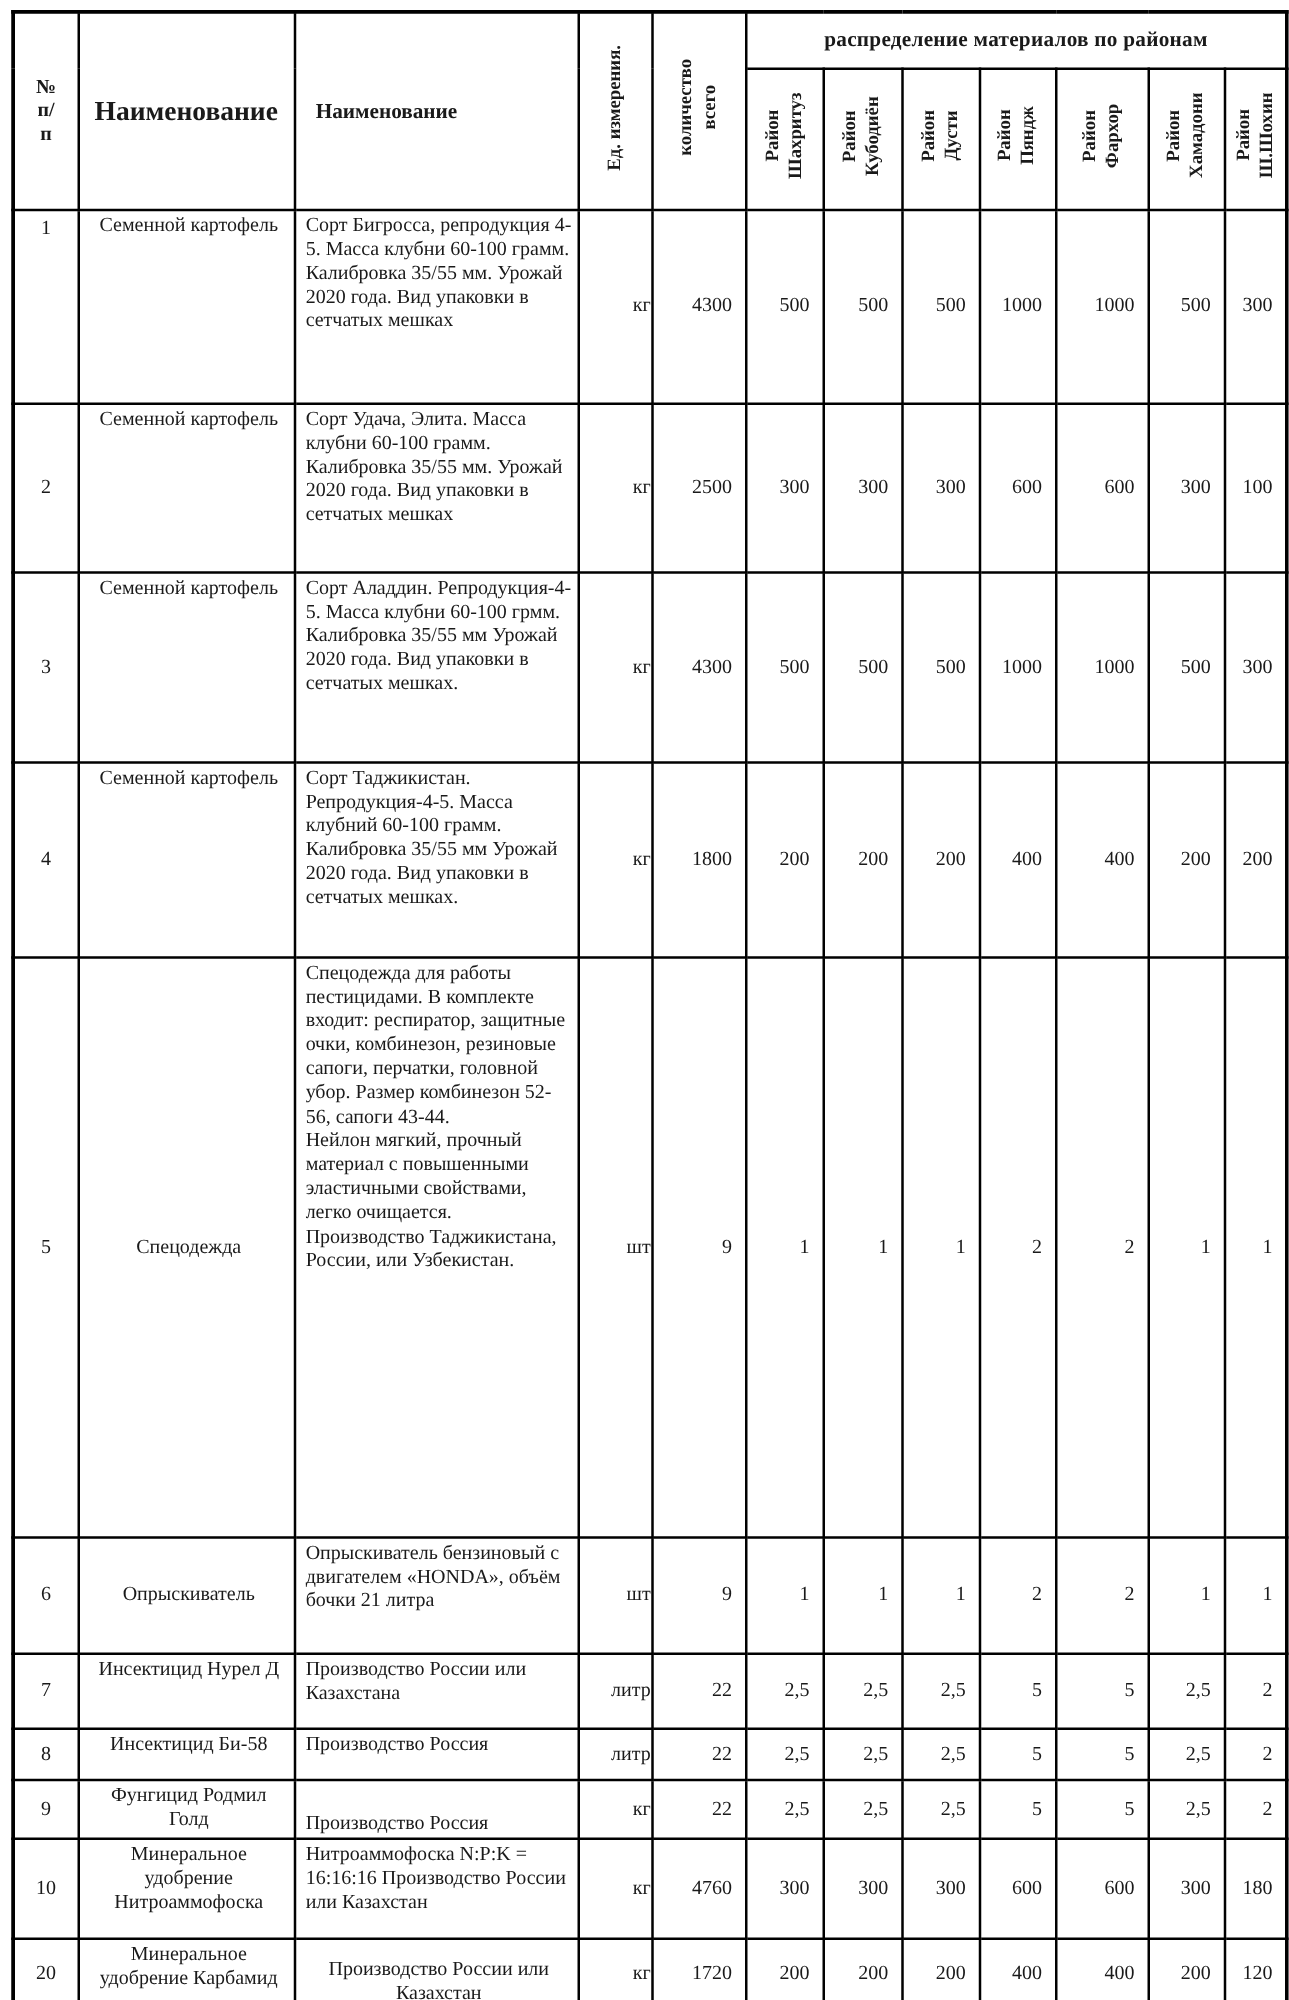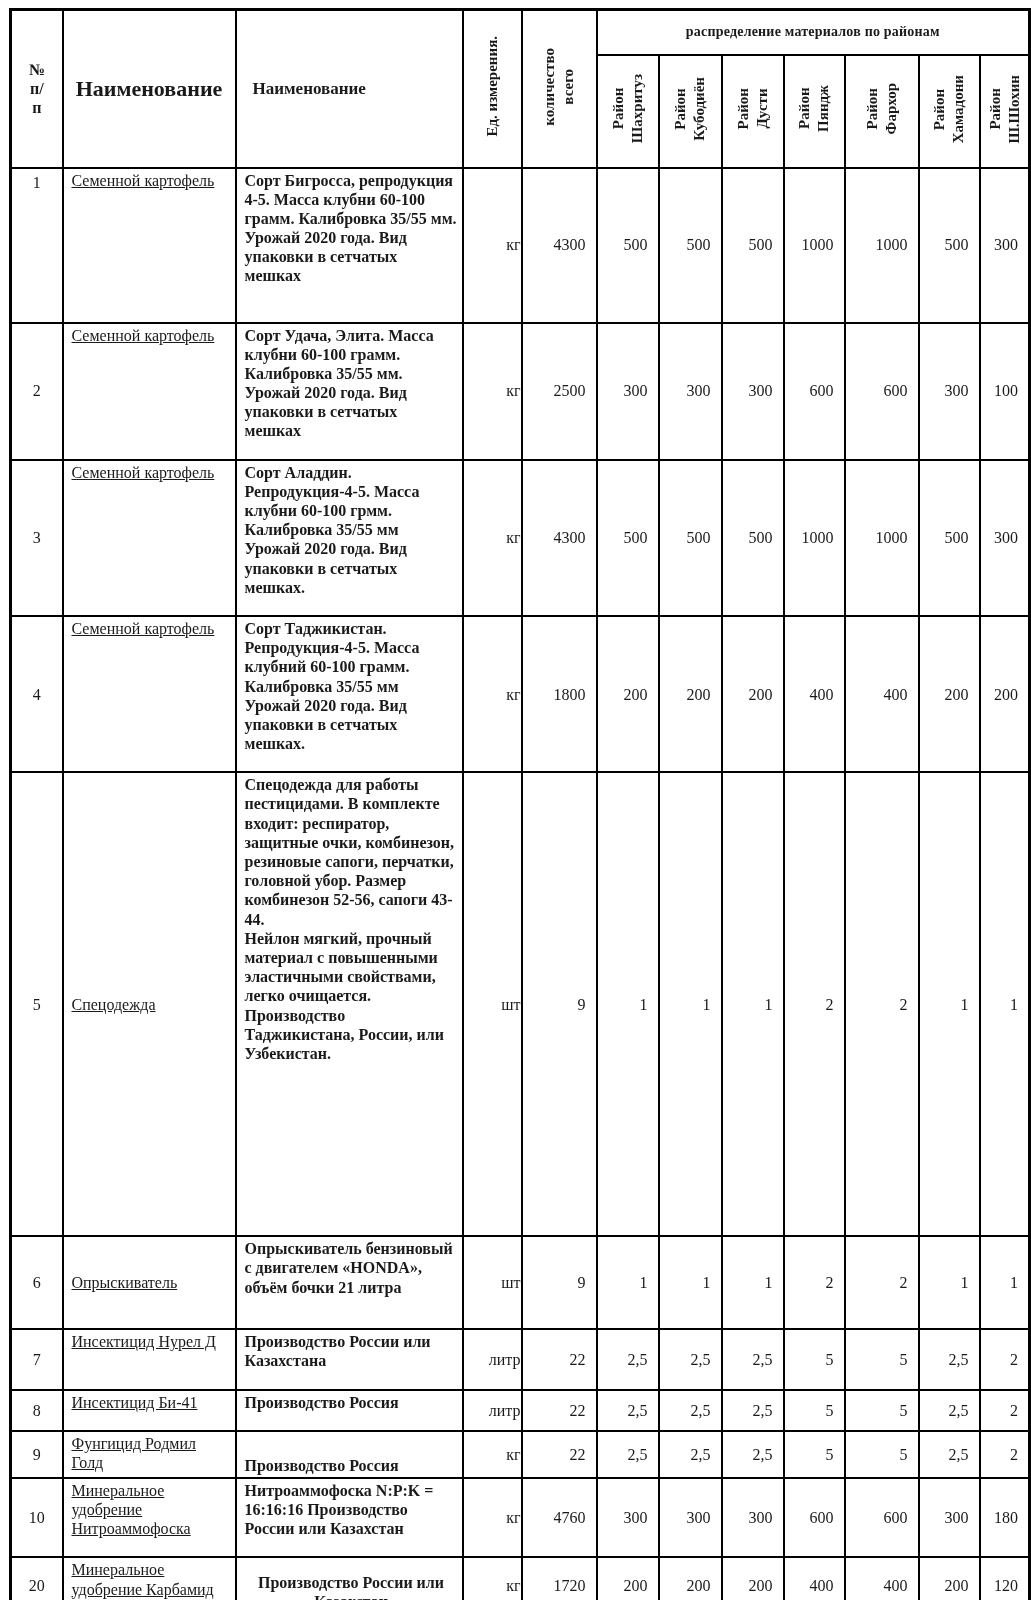--- a/index.html
+++ b/index.html
@@ -33,21 +33,21 @@
   col.w-d4{width:61px} col.w-d5{width:74px} col.w-d6{width:61px}
   col.w-d7{width:50px}
 
   
   thead tr.h1{height:45px}
   thead tr.h2{height:113px}
   thead th{font-weight:bold;vertical-align:middle;text-align:center;background:#fff;}
   th.h-num{white-space:pre-line;font-size:16px;}
   th.h-name{font-size:22px;}
   th.h-spec{text-align:left;padding-left:16px;font-size:17px;}
-  th.h-dist{font-size:14px;letter-spacing:.2px;}
+  th.h-dist{font-size:17px;letter-spacing:.2px;}
   .vert{
     writing-mode:vertical-rl;
     transform:rotate(180deg);
     display:inline-block;
     white-space:pre-line;
     text-align:center;
     font-weight:bold;
     font-size:15px;
     line-height:1.25;
     max-height:150px;
@@ -61,22 +61,22 @@
   tbody tr:nth-child(4){height:156px}
   tbody tr:nth-child(5){height:464px}
   tbody tr:nth-child(6){height:93px}
   tbody tr:nth-child(7){height:47px}
   tbody tr:nth-child(8){height:33px}
   tbody tr:nth-child(9){height:47px}
   tbody tr:nth-child(10){height:76px}
   tbody tr:nth-child(11){height:57px}
 
   td.c-num{text-align:center;vertical-align:middle;}
-  td.c-name{vertical-align:top;text-align:left;padding:2px 4px 2px 8px;text-decoration:underline;}
-  td.c-spec{vertical-align:top;text-align:left;padding:2px 4px 18px 8px;font-weight:bold;}
+  td.c-name{vertical-align:top;text-align:center;padding:2px 4px 2px 8px;}
+  td.c-spec{vertical-align:top;text-align:left;padding:2px 4px 18px 8px;}
   td.c-unit{text-align:right;vertical-align:middle;}
   td.c-total,td.c-val{text-align:right;vertical-align:middle;padding-right:10px;}
 
   
   tbody tr:nth-child(1) td.c-num{vertical-align:top;padding-top:4px;}
   tbody tr:nth-child(5) td.c-name{vertical-align:middle;}
   tbody tr:nth-child(6) td.c-name{vertical-align:middle;}
   tbody tr:nth-child(9) td.c-spec{vertical-align:bottom;padding-bottom:2px;}
   tbody tr:nth-child(11) td.c-spec{vertical-align:bottom;padding-bottom:2px;}
 </style>
@@ -223,21 +223,21 @@
           <td class="c-val">2,5</td>
           <td class="c-val">2,5</td>
           <td class="c-val">2,5</td>
           <td class="c-val">5</td>
           <td class="c-val">5</td>
           <td class="c-val">2,5</td>
           <td class="c-val">2</td>
         </tr>
         <tr>
           <td class="c-num">8</td>
-          <td class="c-name">Инсектицид Би-41</td>
+          <td class="c-name">Инсектицид Би-58</td>
           <td class="c-spec" style="white-space: pre-line;">Производство Россия</td>
           <td class="c-unit">литр</td>
           <td class="c-total">22</td>
           <td class="c-val">2,5</td>
           <td class="c-val">2,5</td>
           <td class="c-val">2,5</td>
           <td class="c-val">5</td>
           <td class="c-val">5</td>
           <td class="c-val">2,5</td>
           <td class="c-val">2</td>

